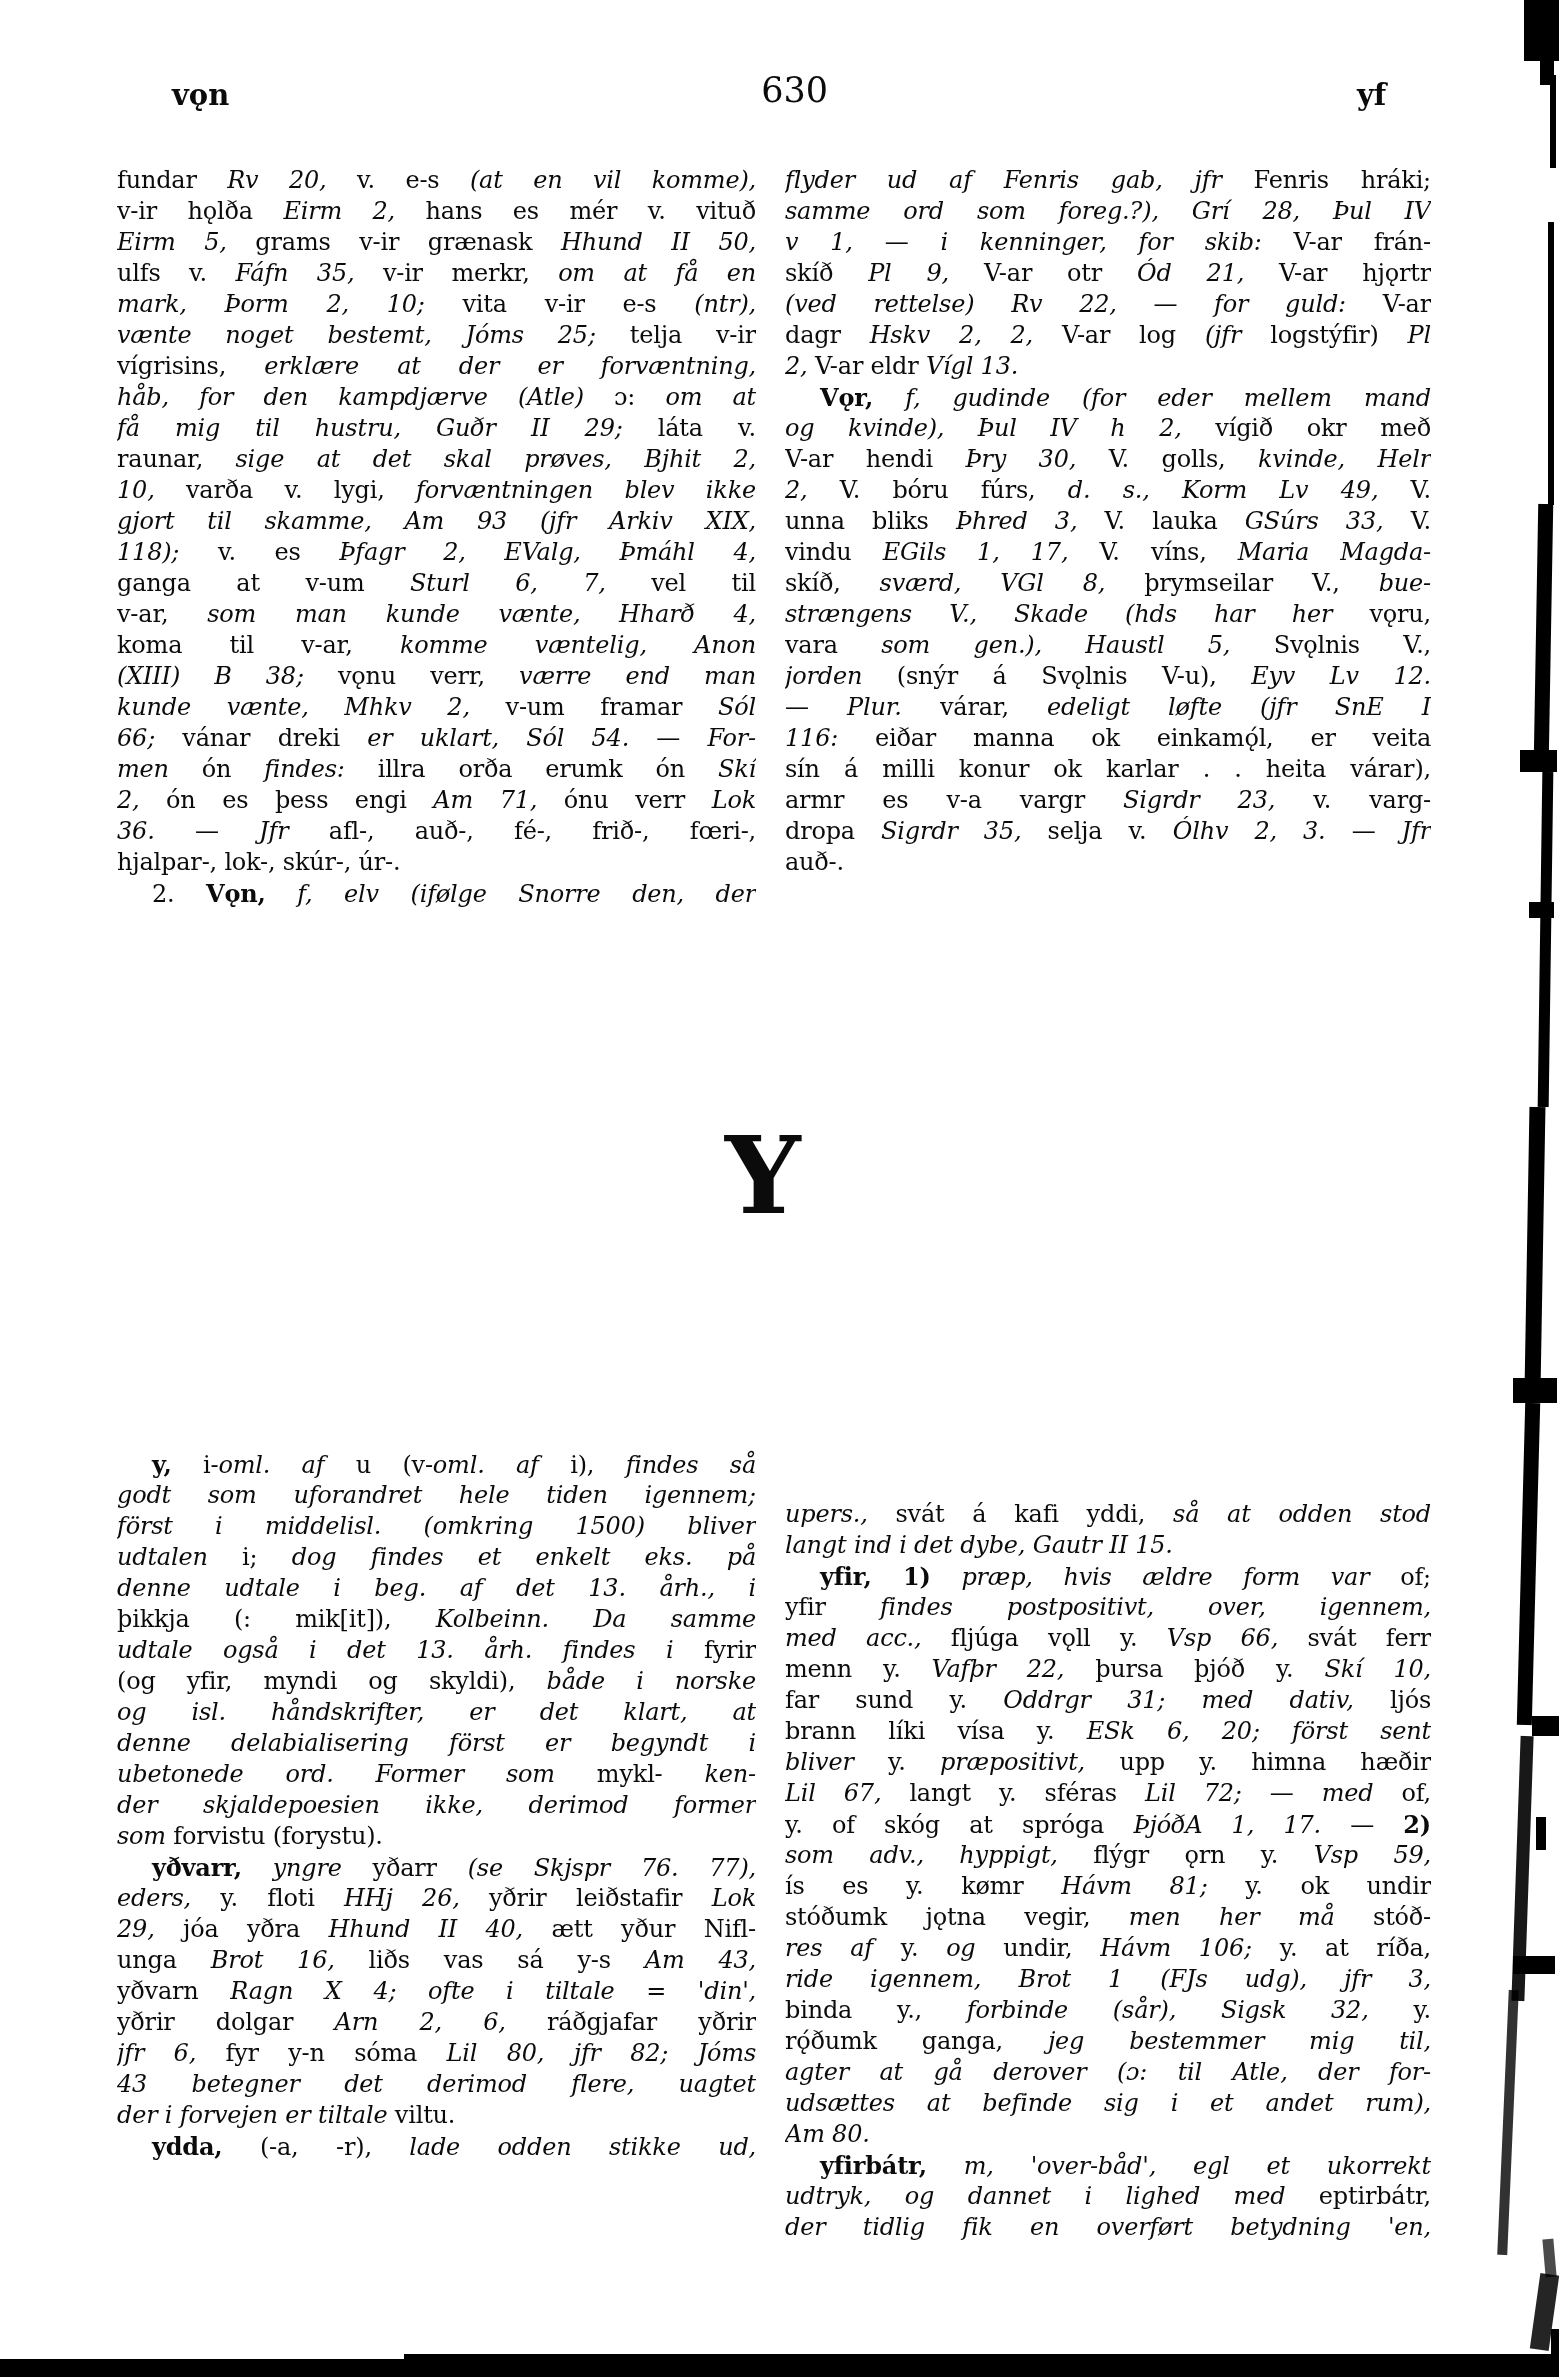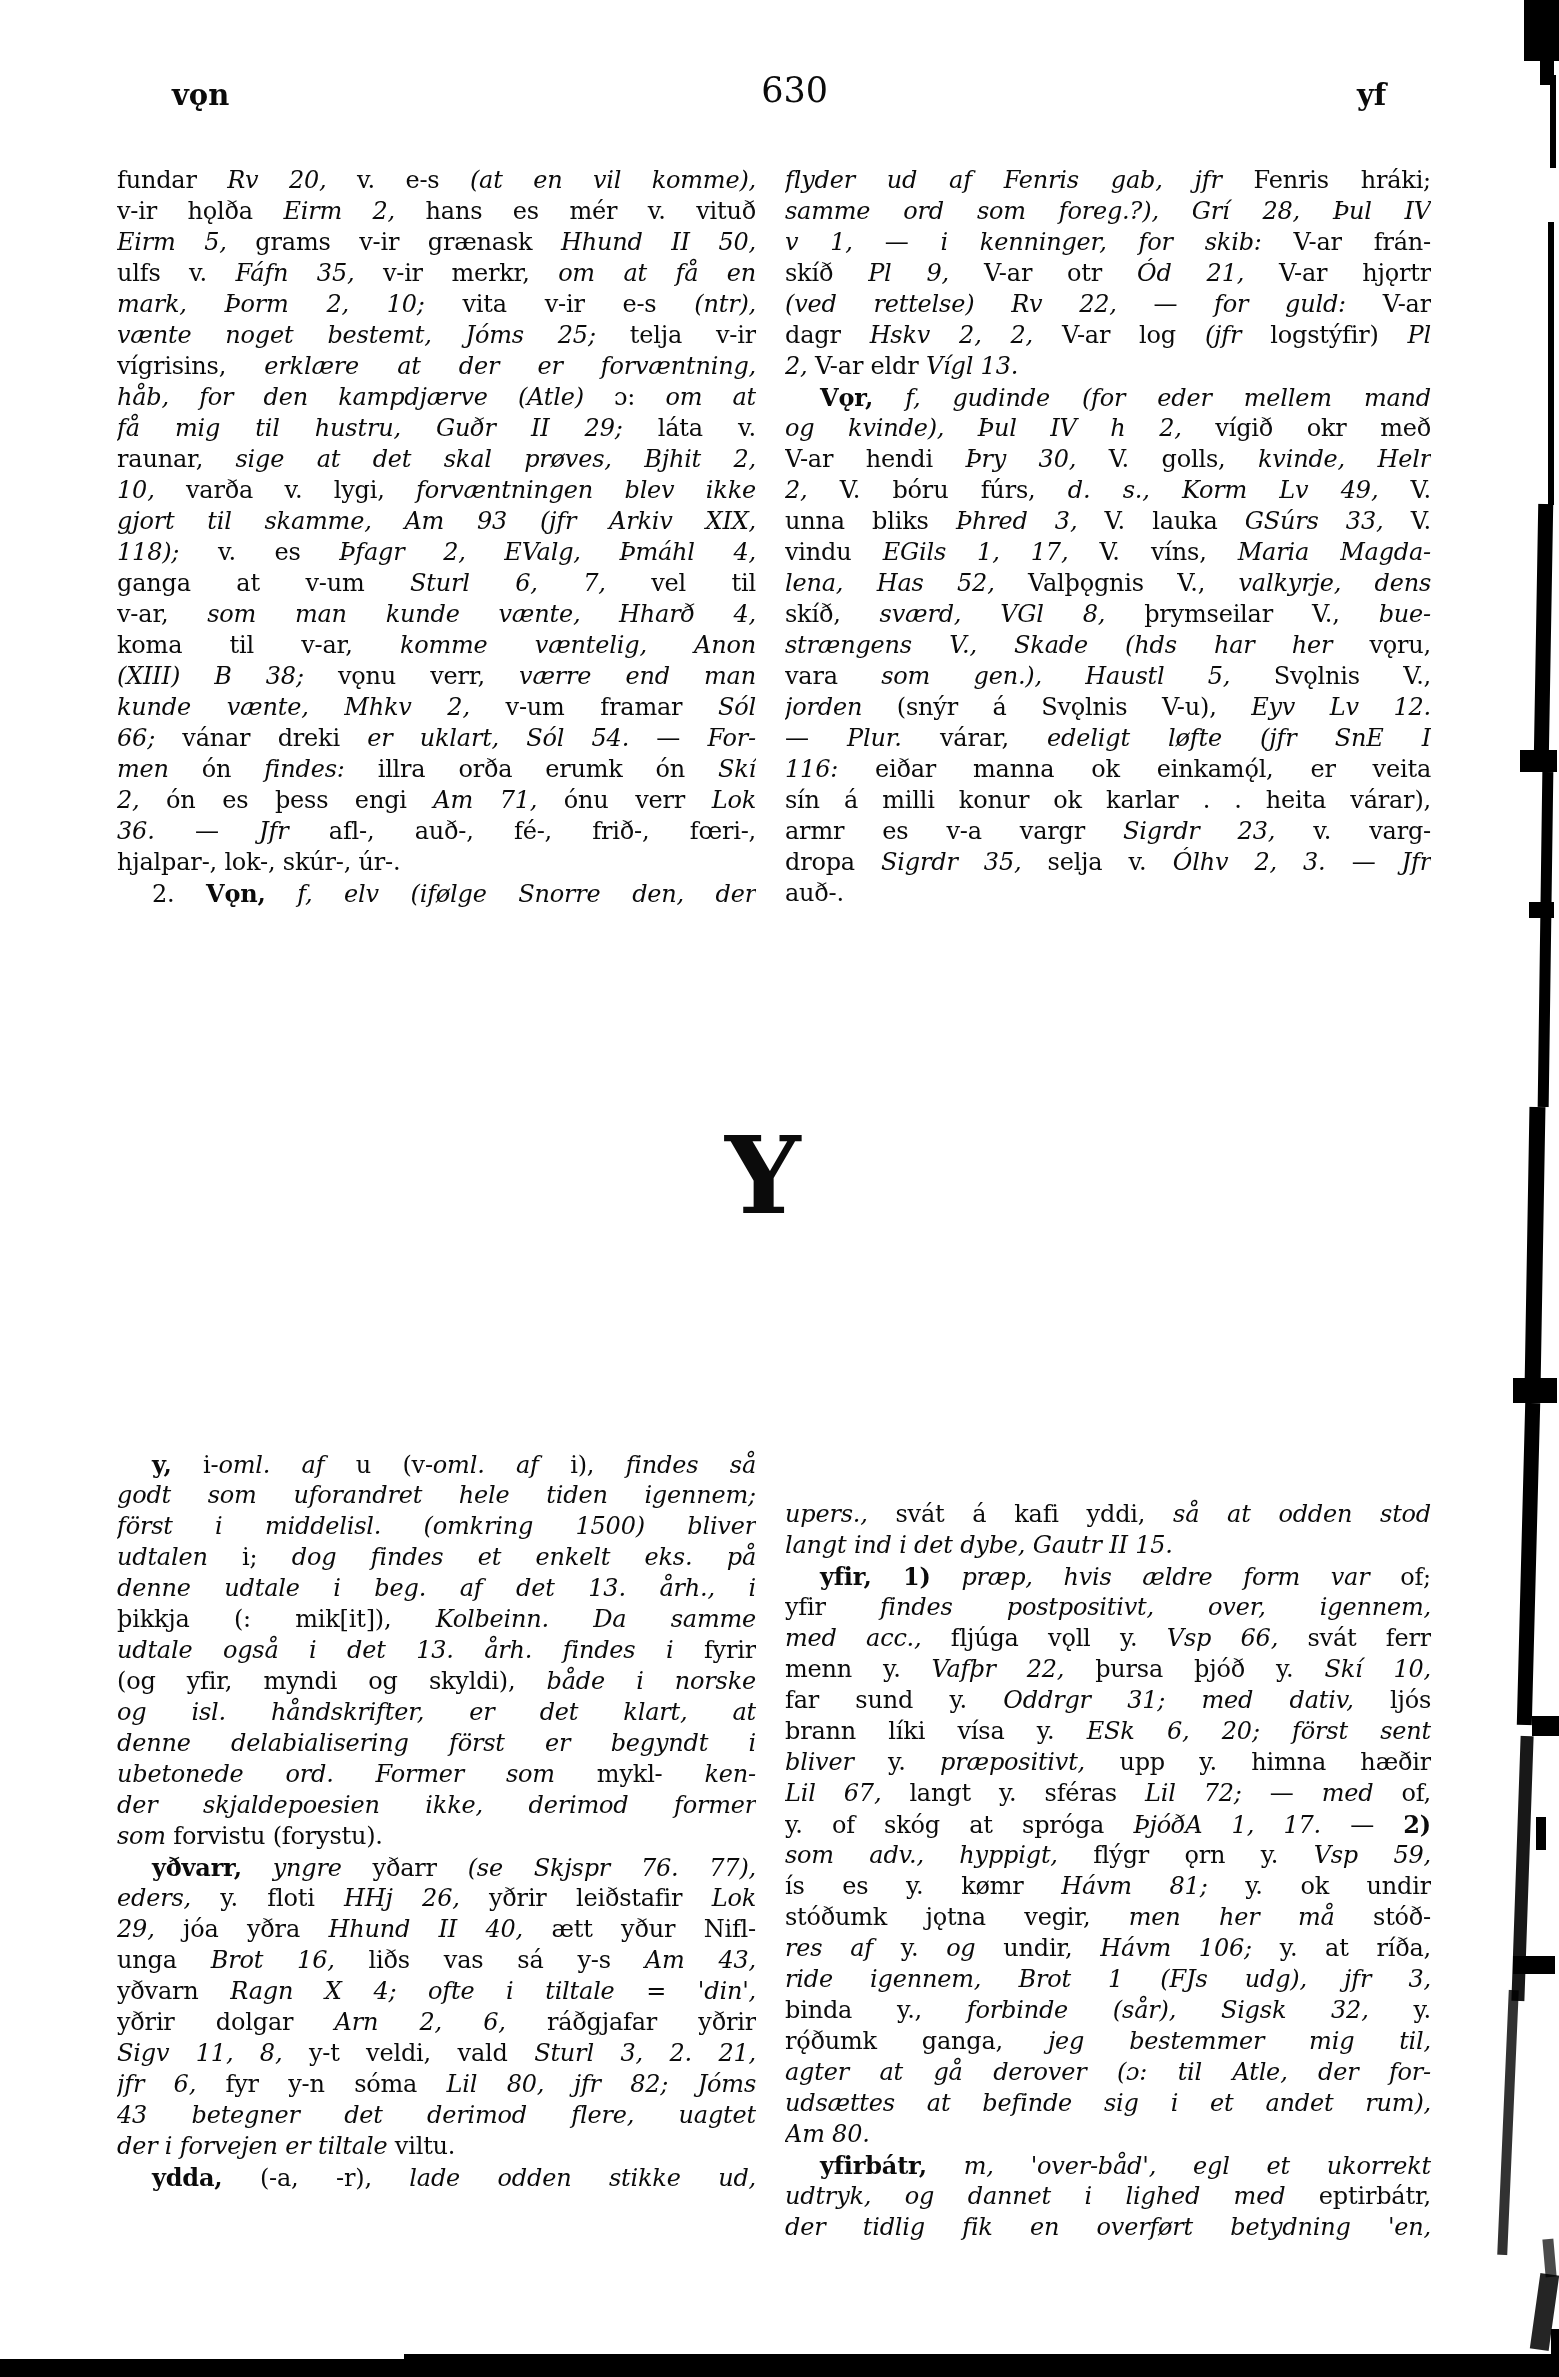--- a/index.html
+++ b/index.html
@@ -93,21 +93,20 @@
     <div class="line">skíð <i>Pl 9,</i> V-ar otr <i>Ód 21,</i> V-ar hjǫrtr</div>
     <div class="line"><i>(ved rettelse) Rv 22,</i> — <i>for guld:</i> V-ar</div>
     <div class="line">dagr <i>Hskv 2, 2,</i> V-ar log <i>(jfr</i> logstýfir) <i>Pl</i></div>
     <div class="line flush"><i>2,</i> V-ar eldr <i>Vígl 13.</i></div>
     <div class="line indent"><b>Vǫr,</b> <i>f, gudinde (for eder mellem mand</i></div>
     <div class="line"><i>og kvinde), Þul IV h 2,</i> vígið okr með</div>
     <div class="line">V-ar hendi <i>Þry 30,</i> V. golls, <i>kvinde, Helr</i></div>
     <div class="line"><i>2,</i> V. bóru fúrs, <i>d. s., Korm Lv 49,</i> V.</div>
     <div class="line">unna bliks <i>Þhred 3,</i> V. lauka <i>GSúrs 33,</i> V.</div>
     <div class="line">vindu <i>EGils 1, 17,</i> V. víns, <i>Maria Magda-</i></div>
-    <div class="line"><i>lena, Has 52,</i> Valþǫgnis V., <i>valkyrje, dens</i></div>
     <div class="line">skíð, <i>sværd, VGl 8,</i> þrymseilar V., <i>bue-</i></div>
     <div class="line"><i>strængens V., Skade (hds har her</i> vǫru,</div>
     <div class="line">vara <i>som gen.), Haustl 5,</i> Svǫlnis V.,</div>
     <div class="line"><i>jorden</i> (snýr á Svǫlnis V-u), <i>Eyv Lv 12.</i></div>
     <div class="line">— <i>Plur.</i> várar, <i>edeligt løfte (jfr SnE I</i></div>
     <div class="line"><i>116:</i> eiðar manna ok einkamǫ́l, er veita</div>
     <div class="line">sín á milli konur ok karlar . . heita várar),</div>
     <div class="line">armr es v-a vargr <i>Sigrdr 23,</i> v. varg-</div>
     <div class="line">dropa <i>Sigrdr 35,</i> selja v. <i>Ólhv 2, 3.</i> — <i>Jfr</i></div>
     <div class="line flush">auð-.</div>
@@ -128,21 +127,20 @@
     <div class="line"><i>denne delabialisering först er begyndt i</i></div>
     <div class="line"><i>ubetonede ord. Former som</i> mykl- <i>ken-</i></div>
     <div class="line"><i>der skjaldepoesien ikke, derimod former</i></div>
     <div class="line flush"><i>som</i> forvistu (forystu).</div>
     <div class="line indent"><b>yðvarr,</b> <i>yngre</i> yðarr <i>(se Skjspr 76. 77),</i></div>
     <div class="line"><i>eders,</i> y. floti <i>HHj 26,</i> yðrir leiðstafir <i>Lok</i></div>
     <div class="line"><i>29,</i> jóa yðra <i>Hhund II 40,</i> ætt yður Nifl-</div>
     <div class="line">unga <i>Brot 16,</i> liðs vas sá y-s <i>Am 43,</i></div>
     <div class="line">yðvarn <i>Ragn X 4; ofte i tiltale</i> = <i>'din',</i></div>
     <div class="line">yðrir dolgar <i>Arn 2, 6,</i> ráðgjafar yðrir</div>
-    <div class="line"><i>Sigv 11, 8,</i> y-t veldi, vald <i>Sturl 3, 2. 21,</i></div>
     <div class="line"><i>jfr 6,</i> fyr y-n sóma <i>Lil 80, jfr 82; Jóms</i></div>
     <div class="line"><i>43 betegner det derimod flere, uagtet</i></div>
     <div class="line flush"><i>der i forvejen er tiltale</i> viltu.</div>
     <div class="line indent"><b>ydda,</b> (-a, -r), <i>lade odden stikke ud,</i></div>
   </div>
 <div class="col" style="left:785px;top:1499px;width:646px;">
     <div class="line"><i>upers.,</i> svát á kafi yddi, <i>så at odden stod</i></div>
     <div class="line flush"><i>langt ind i det dybe, Gautr II 15.</i></div>
     <div class="line indent"><b>yfir, 1)</b> <i>præp, hvis ældre form var</i> of;</div>
     <div class="line">yfir <i>findes postpositivt, over, igennem,</i></div>

